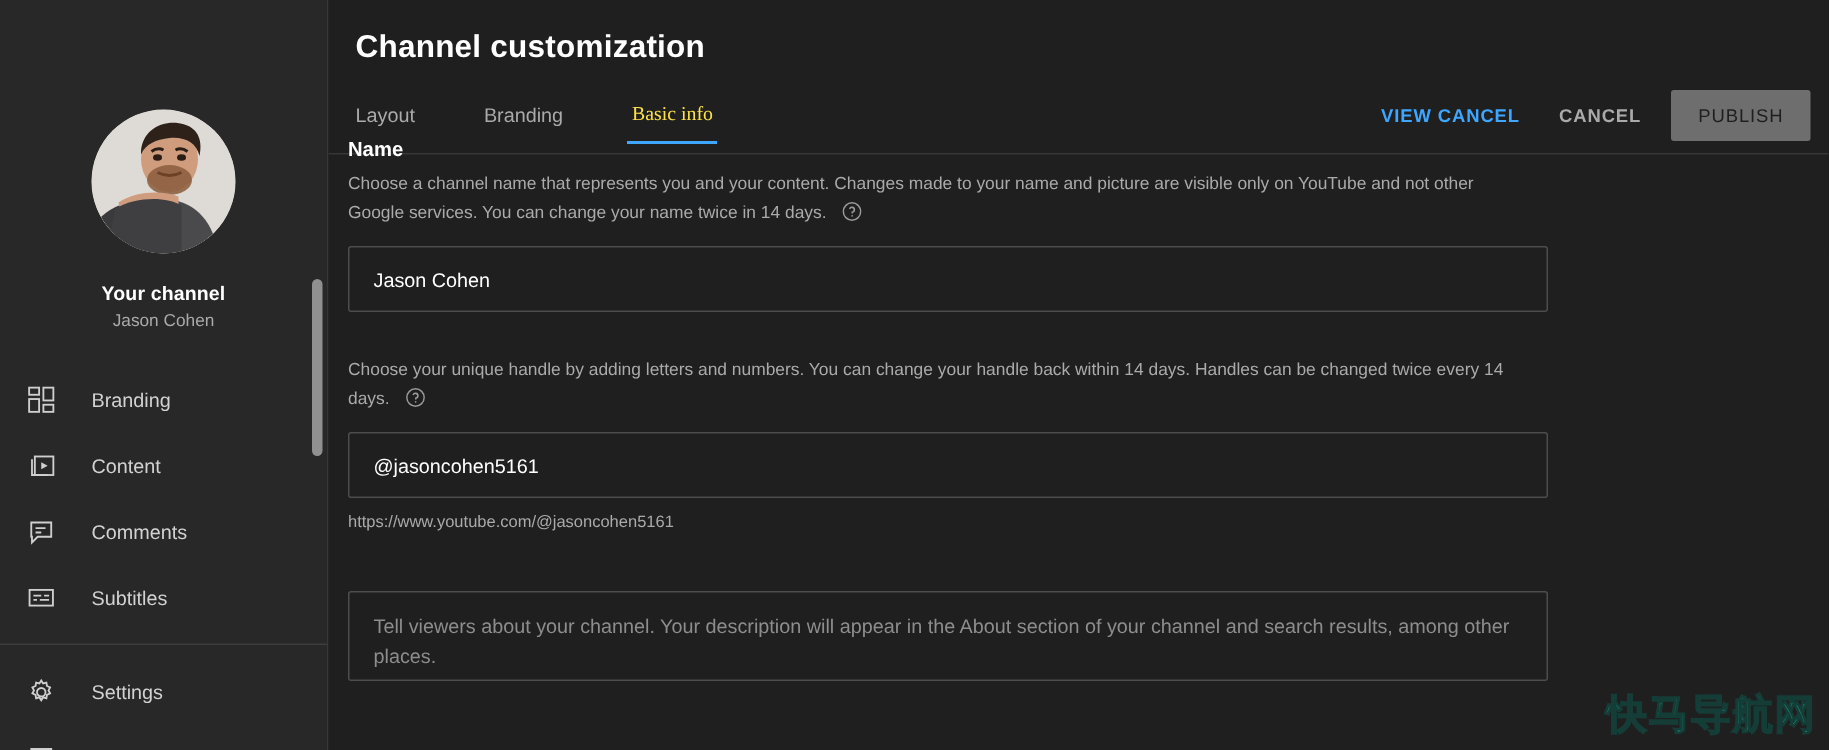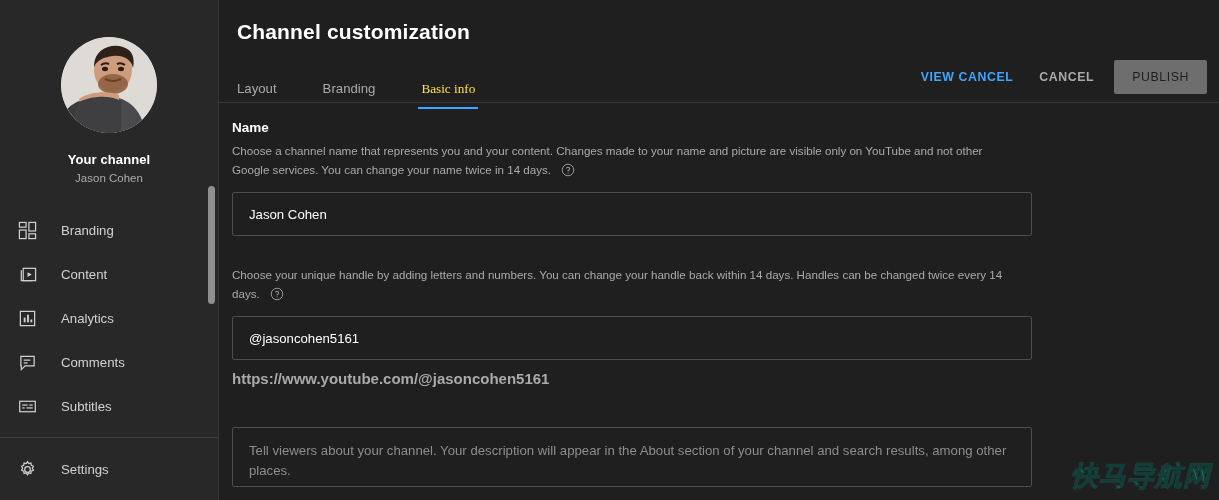--- a/index.html
+++ b/index.html
@@ -12,21 +12,21 @@
   #app { position: relative; width: 1219px; height: 500px; display: flex; }
 
   
   #sidebar {
     width: 219px; height: 500px;
     background: #282828;
     border-right: 1px solid #373737;
     position: relative;
     flex: 0 0 219px;
   }
-  .channel-block { padding-top: 37px; text-align: center; }
+  .channel-block { padding-top: 37px; text-align: center; margin-top: 36px; }
   .avatar {
     width: 96px; height: 96px; border-radius: 50%;
     margin: 0 auto;
     overflow: hidden;
     position: relative;
     background: #d8d6d3;
   }
   .avatar svg { display: block; width: 96px; height: 96px; }
   .yc-title {
     margin-top: 19px;
@@ -86,22 +86,23 @@
     overflow: hidden;
   }
 
   .header { position: relative; height: 92px; }
   .page-title {
     position: absolute; left: 18px; top: 20px;
     font-size: 21px; font-weight: bold; color: #ffffff;
     letter-spacing: .15px;
   }
   .tabs {
-    position: absolute; left: 18px; top: 73px;
+    position: absolute; left: 18px; top: 60px;
     display: flex;
+    align-items: center;
   }
   .tab {
     font-size: 13.2px; color: #aaaaaa;
     padding: 8px 0 12px 0;
     margin-right: 46px;
     cursor: pointer;
     position: relative;
     white-space: nowrap;
   }
   .tab:last-child { margin-right: 0; }
@@ -166,23 +167,23 @@
     border-radius: 2px;
     color: #ffffff;
     font-size: 13.2px;
     font-family: "Liberation Sans", sans-serif;
     padding: 0 16px;
     outline: none;
   }
   .text-input::placeholder { color: #8d8d8d; }
   .helper-url {
     margin-top: 10px;
-    font-size: 15px; color: #aaaaaa; font-weight: bold;
-  }
-  .sec-name { margin-top: 28px; }
+    font-size: 11px; color: #aaaaaa;
+  }
+  .sec-name { }
   .sec-handle { margin-top: 30px; }
   .sec-desc { margin-top: 27px; }
   .desc-area {
     margin-top: 13px;
     width: 800px; height: 60px;
     background: #1f1f1f;
     border: 1px solid #4d4d4d;
     border-radius: 2px;
     color: #ffffff;
     font-size: 13.2px;
@@ -200,21 +201,20 @@
     position: absolute;
     right: 8px; bottom: 6px;
     font-size: 27px;
     font-weight: bold;
     color: #28c4a8;
     letter-spacing: 1px;
     font-family: "DejaVu Sans", sans-serif;
     -webkit-text-stroke: 1px #153d38;
     pointer-events: none;
     white-space: nowrap;
-    font-style: italic;
   }
 </style>
 </head>
 <body>
 
 <div id="app">
 
   <div id="sidebar">
 
     <div class="channel-block">
@@ -264,31 +264,20 @@
         <span class="nav-ico">
           <svg width="19" height="19" viewBox="0 0 20 20" fill="none" stroke="#cfcfcf" stroke-width="1.3">
             <rect x="5.5" y="3.5" width="13" height="13"></rect>
             <path d="M3.5 5.5 L3.5 16.5 L14.5 16.5"></path>
             <path d="M10 7.5 L14.5 10 L10 12.5 Z" fill="#cfcfcf" stroke="none"></path>
           </svg>
         </span>
         <span class="nav-label">Content</span>
       </div>
 
-      <div class="nav-item">
-        <span class="nav-ico">
-          <svg width="19" height="19" viewBox="0 0 20 20" fill="none" stroke="#cfcfcf" stroke-width="1.3">
-            <rect x="2.5" y="2.5" width="15" height="15"></rect>
-            <rect x="6" y="9" width="2" height="5" fill="#cfcfcf" stroke="none"></rect>
-            <rect x="9.5" y="6" width="2" height="8" fill="#cfcfcf" stroke="none"></rect>
-            <rect x="13" y="11" width="2" height="3" fill="#cfcfcf" stroke="none"></rect>
-          </svg>
-        </span>
-        <span class="nav-label">Analytics</span>
-      </div>
 
       <div class="nav-item">
         <span class="nav-ico">
           <svg width="19" height="19" viewBox="0 0 20 20" fill="none" stroke="#cfcfcf" stroke-width="1.3">
             <path d="M3 3.5 H17 V13.5 H7.5 L3.5 17.5 V13.5 H3 Z"></path>
             <path d="M6 7.5 H13"></path>
               <path d="M6 10.5 H10"></path>
           </svg>
         </span>
         <span class="nav-label">Comments</span>

